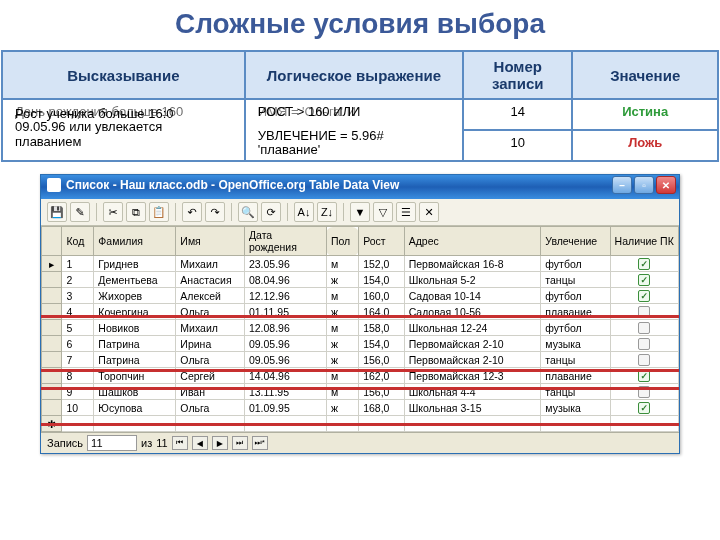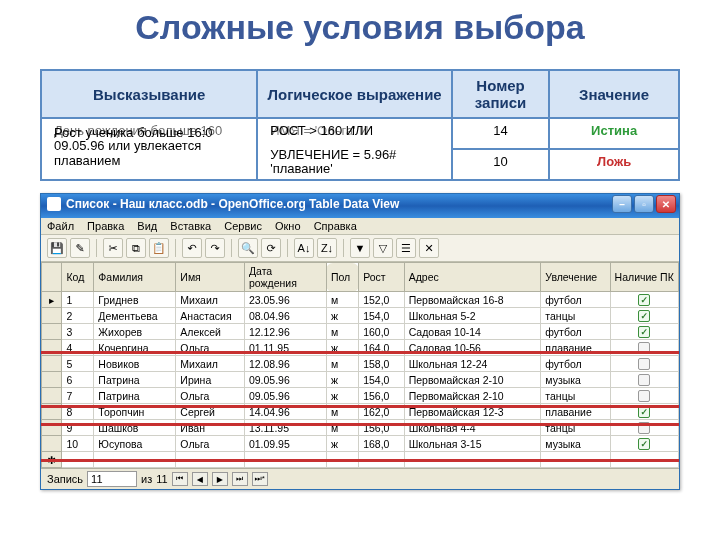--- a/index.html
+++ b/index.html
@@ -1,20 +1,20 @@
 <!DOCTYPE html>
 <html><head>
 <meta charset="utf-8">
 <style>
   * { box-sizing: border-box; }
   body { margin: 0; font-family: Arial, sans-serif; background: #fff; width: 720px; height: 540px; overflow: hidden; }
   
-  .title { color: #3b5998; font-size: 34px; font-weight: bold; text-align: center; padding: 8px 0 10px 0; }
-  
-  .logic-table { margin: 12px auto; border-collapse: collapse; width: 640px; }
+  .title { color: #3b5998; font-size: 28px; font-weight: bold; text-align: center; padding: 8px 0 10px 0; }
+  
+  .logic-table { margin: 0 auto; border-collapse: collapse; width: 718px; }
   .logic-table th { background: #d6e4f5; border: 2px solid #5b8bc3; padding: 6px 4px; font-size: 15px; color: #1a3a6b; font-weight: bold; }
   .logic-table td { border: 2px solid #5b8bc3; padding: 4px 6px; font-size: 13px; vertical-align: top; position: relative; }
   .col1 { width: 200px; }
   .col2 { width: 180px; }
   .col3 { width: 90px; text-align: center; }
   .col4 { width: 120px; text-align: center; font-weight: bold; }
   .layered { position: relative; height: 52px; }
   .layer { position: absolute; left: 6px; right: 6px; }
   .layer.top { top: 2px; color: #000; }
   .val-true { color: #2e9b3a; }
@@ -101,29 +101,20 @@
 <div class="window">
   <div class="titlebar">
     <div class="icon"></div>
     <div class="caption">Список - Наш класс.odb - OpenOffice.org Table Data View</div>
     <div class="winbtns">
       <div class="winbtn">–</div>
       <div class="winbtn">▫</div>
       <div class="winbtn close">✕</div>
     </div>
   </div>
-  <div class="menubar">
-    <span>Файл</span>
-    <span>Правка</span>
-    <span>Вид</span>
-    <span>Вставка</span>
-    <span>Сервис</span>
-    <span>Окно</span>
-    <span>Справка</span>
-  </div>
   <div class="toolbar">
     <div class="tbtn">💾</div>
     <div class="tbtn">✎</div>
     <div class="tsep"></div>
     <div class="tbtn">✂</div>
     <div class="tbtn">⧉</div>
     <div class="tbtn">📋</div>
     <div class="tsep"></div>
     <div class="tbtn">↶</div>
     <div class="tbtn">↷</div>

